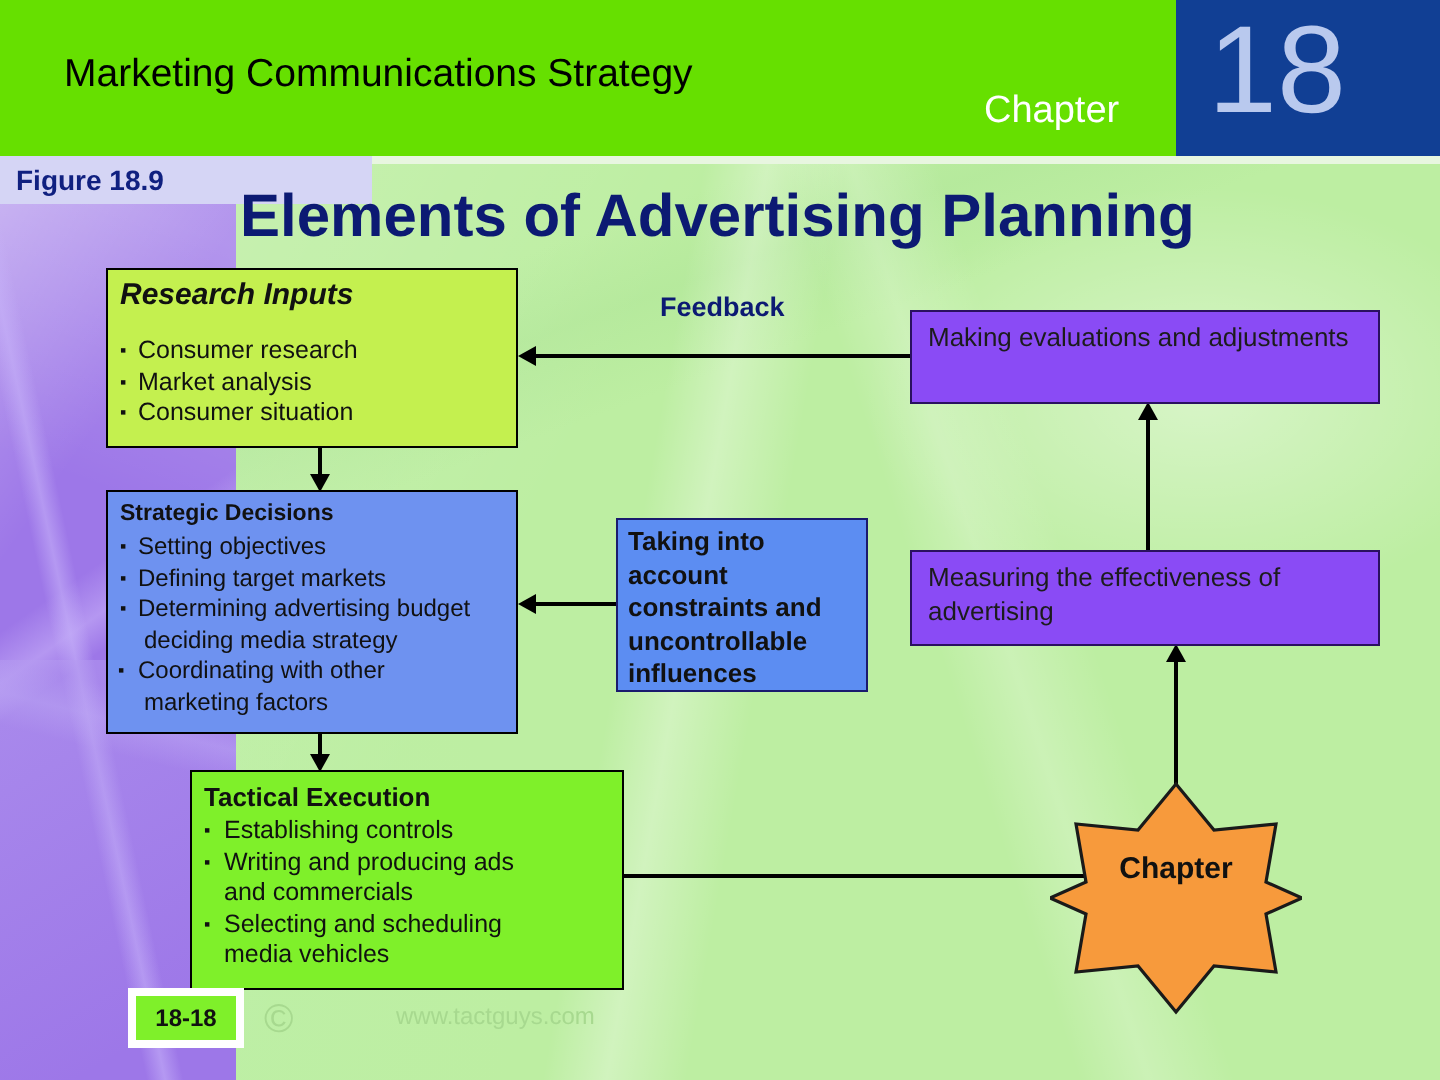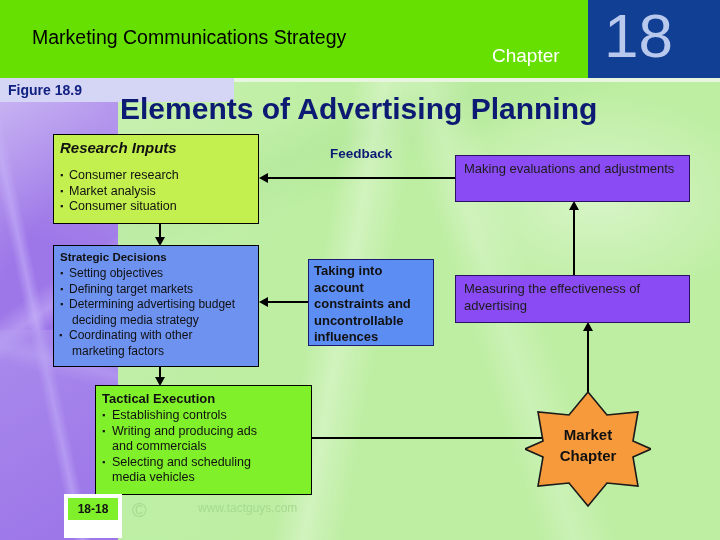--- a/index.html
+++ b/index.html
@@ -74,21 +74,21 @@
     background:
       linear-gradient(78deg, rgba(255,255,255,0) 30%, rgba(200,180,250,0.55) 33%, rgba(255,255,255,0) 36%),
       linear-gradient(14deg, rgba(255,255,255,0) 40%, rgba(190,170,245,0.5) 43%, rgba(255,255,255,0) 46%),
       linear-gradient(-35deg, rgba(255,255,255,0) 55%, rgba(210,190,252,0.45) 58%, rgba(255,255,255,0) 62%);
   }
   .left-strip .veinB{
     position:absolute;left:0;top:230px;width:160px;height:330px;
     background:linear-gradient(150deg, rgba(180,155,240,0.55) 0%, rgba(180,155,240,0) 55%);
   }
   .figure-label{
-    position:absolute;left:0;top:78px;width:234px;height:24px;
+    position:absolute;left:0;top:78px;width:186px;height:24px;
     background:#d5d5f5;
     color:#102080;font-weight:bold;font-size:14px;
     display:flex;align-items:center;padding-left:8px;box-sizing:border-box;
   }
 
   
   .slide-title{
     position:absolute;left:120px;top:92px;
     font-size:30px;font-weight:bold;color:#0c1a73;white-space:nowrap;
   }
@@ -181,21 +181,21 @@
     position:absolute;left:0;top:0;width:126px;height:118px;
   }
   #burst .blabel{
     position:absolute;left:0;top:34px;width:126px;
     text-align:center;font-size:15px;font-weight:bold;color:#111;
     line-height:21px;
   }
 
   
   .pagebox-outer{
-    position:absolute;left:64px;top:494px;width:58px;height:44px;
+    position:absolute;left:64px;top:494px;width:58px;height:30px;
     background:#ffffff;
   }
   .pagebox{
     position:absolute;left:4px;top:4px;width:50px;height:22px;
     background:#7ff02a;
     display:flex;align-items:center;justify-content:center;
     font-size:12px;font-weight:bold;color:#111;
   }
   .copy-sym{
     position:absolute;left:132px;top:500px;
@@ -296,21 +296,20 @@
 
   <div class="box" id="box-measuring">
     <div class="b-text">Measuring the effectiveness of advertising</div>
   </div>
 
   <div id="burst">
     <svg class="star" viewBox="0 0 126 118">
       <polygon points="63,2 82,25 113,22 108,51 126,59 108,67 113,96 82,93 63,116 44,93 13,96 18,67 0,59 18,51 13,22 44,25" fill="#f79a3c" stroke="#1a1a1a" stroke-width="1.6"></polygon>
     </svg>
     <div class="blabel">
-      <div>Market</div>
       <div>Chapter</div>
     </div>
   </div>
 
   <div class="pagebox-outer">
     <div class="pagebox">18-18</div>
   </div>
   <div class="copy-sym">©</div>
   <div class="site-url">www.tactguys.com</div>
 

